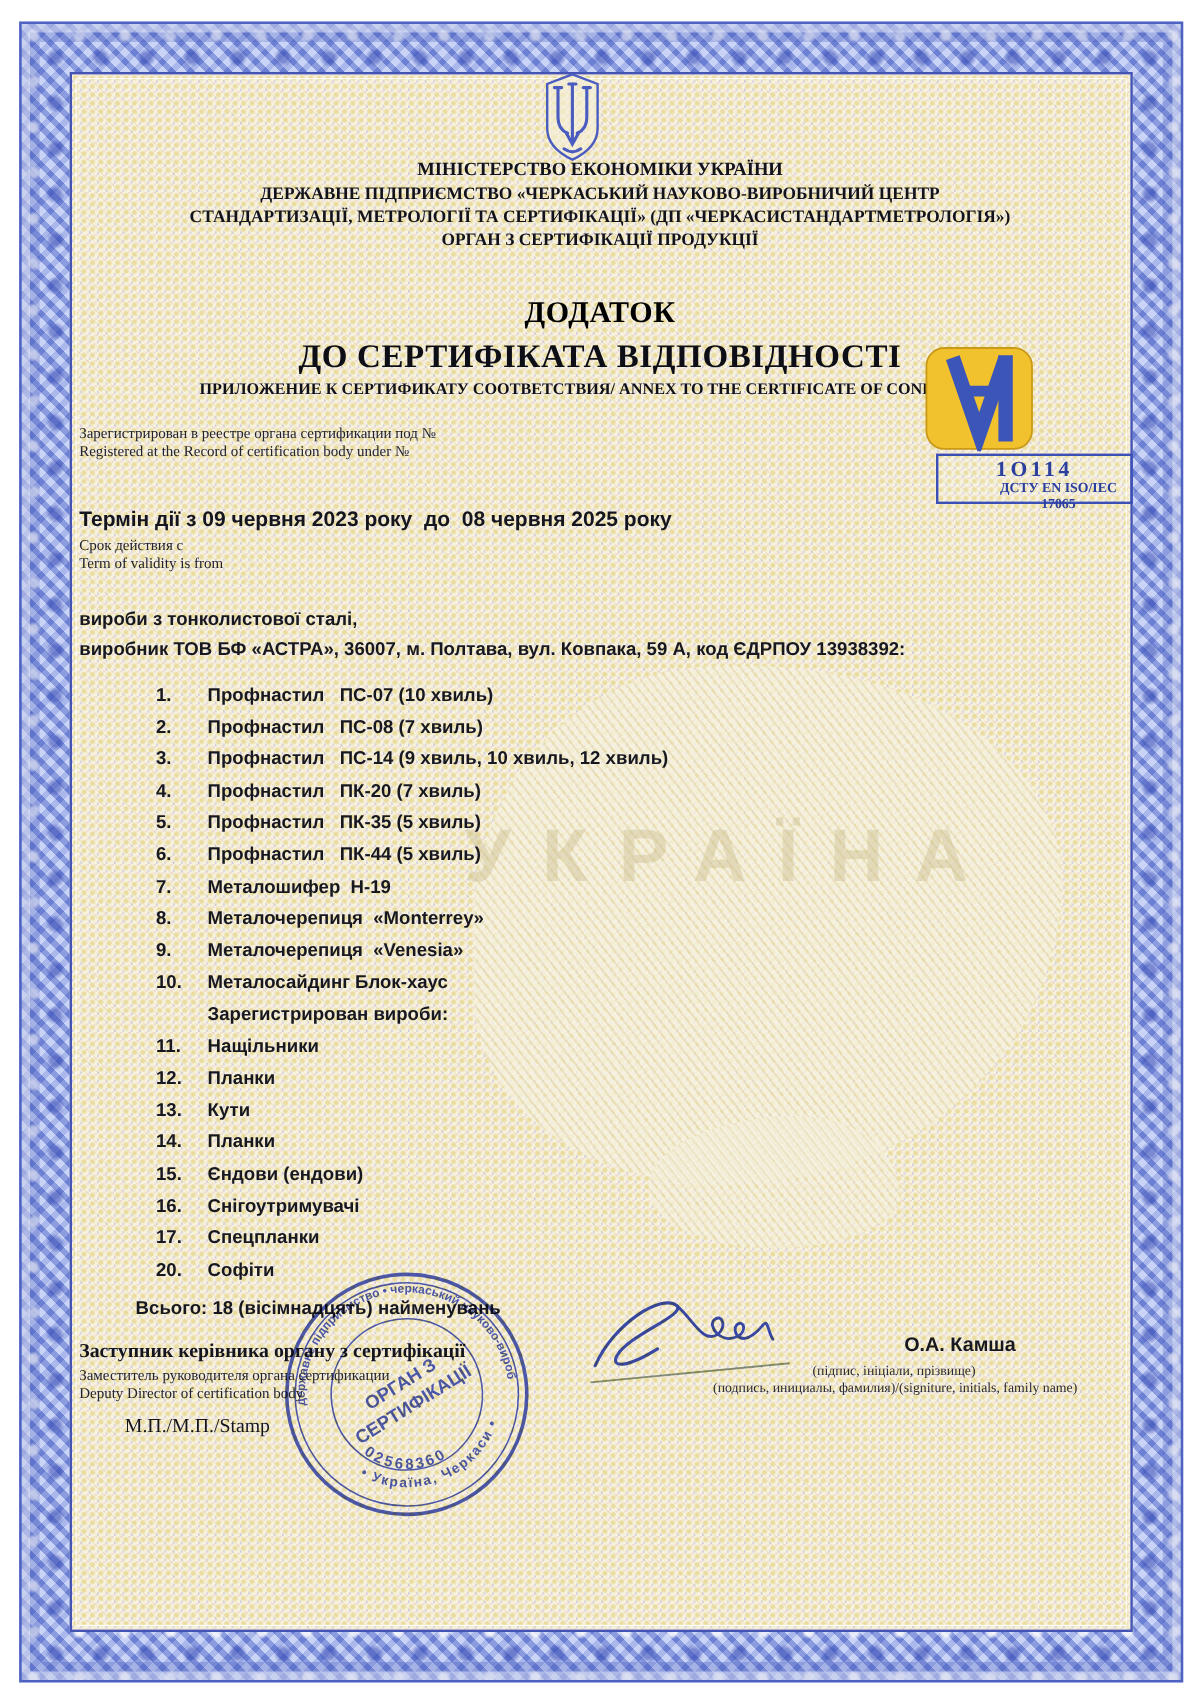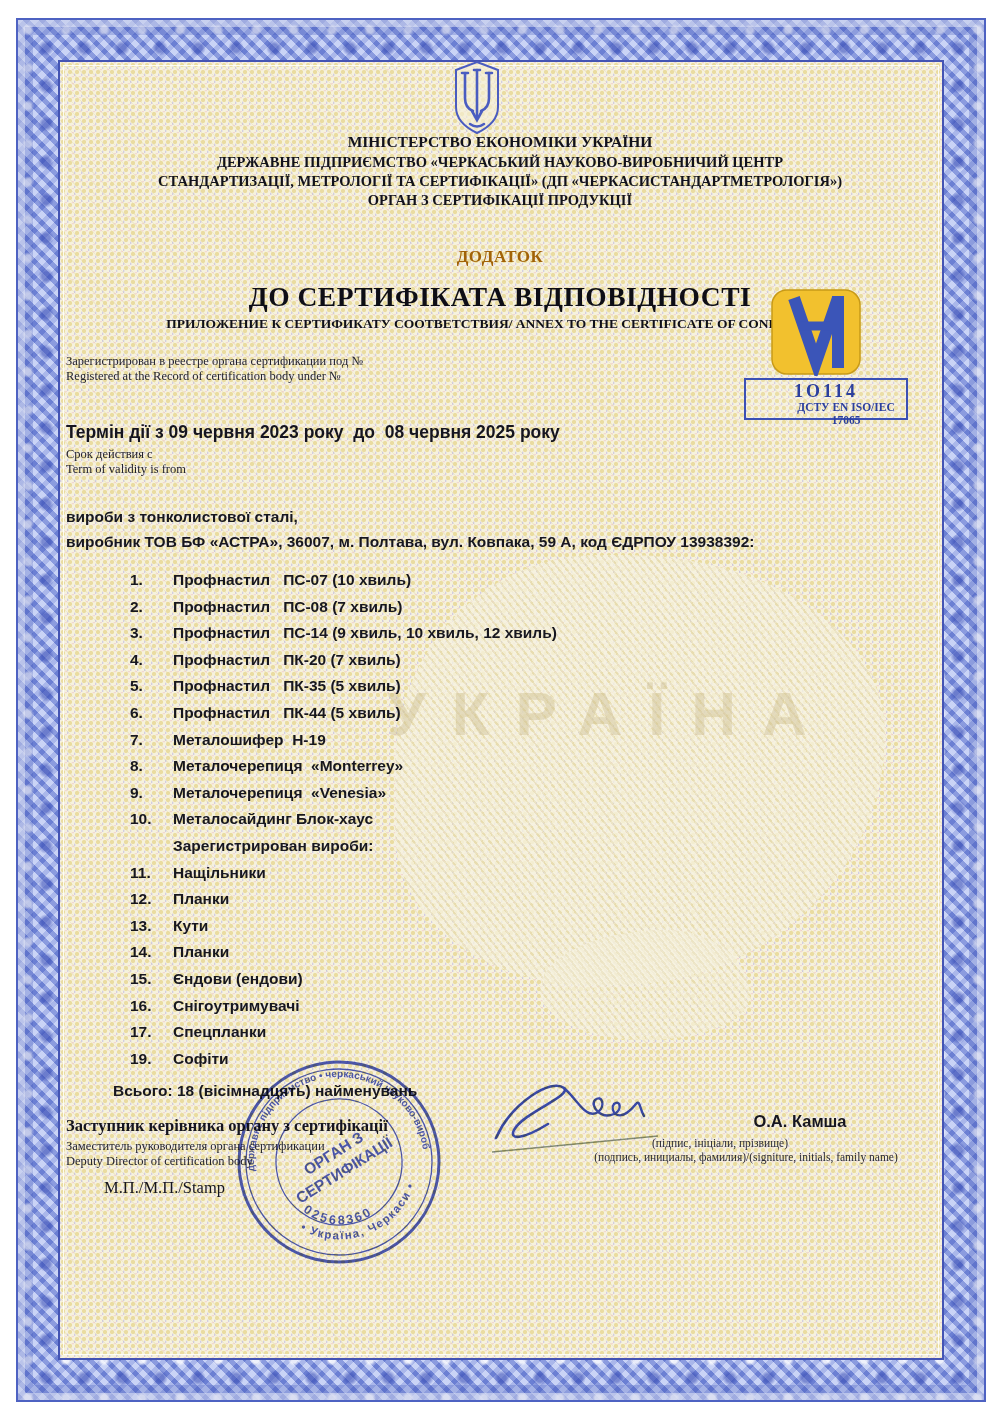--- a/index.html
+++ b/index.html
@@ -45,51 +45,51 @@
   .center{text-align:center;}
   .serifb{font-weight:bold;font-family:"Liberation Serif",serif;}
   .sansb{font-weight:bold;font-family:"Liberation Sans",sans-serif;}
   .small{font-size:12.5px;line-height:14.5px;color:#23232e;}
   .pre{white-space:pre-wrap;}
 
   .hdr{left:80px;right:80px;top:132px;line-height:19px;font-weight:bold;color:#12121c;}
   .hdr .l1{font-size:15.5px;margin-bottom:2px;}
   .hdr .ln{font-size:14.5px;}
 
-  .title1{left:0;width:1000px;top:247px;font-size:17px;letter-spacing:.5px;color:#a16207;}
+  .title1{left:0;width:1000px;top:247px;font-size:25px;letter-spacing:.5px;color:#000000;}
   .title2{left:0;width:1000px;top:281px;font-size:27.5px;letter-spacing:.5px;color:#0e0e16;}
   .subtitle{left:0;width:1000px;top:316px;font-size:13.5px;color:#10101a;}
 
   .reg{left:66px;top:350px;}
   .reg .main{font-size:17px;}
   .valid{left:66px;top:422px;}
   .valid .main{font-size:17.5px;}
 
   .mark-logo{left:770px;top:288px;}
-  .mark-badge{left:744px;top:378px;width:160px;height:38px;border:2px solid #3b50b4;
+  .mark-badge{left:780px;top:378px;width:160px;height:38px;border:2px solid #3b50b4;
     color:#2b3f9e;text-align:center;background:rgba(255,255,255,.08);}
   .mark-badge .code{font-size:18px;font-weight:bold;letter-spacing:3px;line-height:20px;margin-top:1px;}
   .mark-badge .std{font-size:11.5px;font-weight:bold;line-height:13px;padding-left:40px;}
 
   .product{left:66px;top:504px;font-size:15.5px;line-height:25px;color:#17171f;}
 
   .list{left:130px;top:571px;width:720px;font-family:"Liberation Sans",sans-serif;
     font-weight:bold;font-size:15.5px;color:#17171f;}
   .list .row{display:flex;height:26.6px;align-items:flex-start;}
   .list .num{width:43px;flex:none;}
   .list .txt{white-space:pre-wrap;}
 
   .total{left:66px;top:1082px;font-size:15.5px;color:#17171f;margin-left:47px;}
 
   .deputy{left:66px;top:1116px;}
   .deputy .main{font-size:16.5px;}
   .mp{left:104px;top:1178px;font-size:16.5px;}
 
   .sig-name{left:700px;top:1112px;width:200px;text-align:center;font-size:16.5px;color:#17171f;}
-  .sig-cap1{left:590px;top:1137px;width:260px;text-align:center;font-size:11.5px;color:#2a2a36;}
+  .sig-cap1{left:590px;top:1137px;width:260px;text-align:center;font-size:11.5px;color:#2a2a36;padding-left:25px;}
   .sig-cap2{left:520px;top:1151px;width:420px;text-align:center;font-size:11.5px;color:#2a2a36;margin-left:16px;}
 
   .stamp{left:233px;top:1056px;opacity:.88;mix-blend-mode:multiply;transform:rotate(-8deg);}
   .signature{left:490px;top:1074px;mix-blend-mode:multiply;}
 </style>
 </head>
 <body>
 
 <div class="page">
 
@@ -219,21 +219,21 @@
       </div>
       <div class="row">
         <span class="num">16.</span>
         <span class="txt">Снігоутримувачі</span>
       </div>
       <div class="row">
         <span class="num">17.</span>
         <span class="txt">Спецпланки</span>
       </div>
       <div class="row">
-        <span class="num">19.</span>
+        <span class="num">20.</span>
         <span class="txt">Софіти</span>
       </div>
     </div>
 
   <div class="abs total sansb">Всього: 18 (вісімнадцять) найменувань</div>
 
   <div class="abs deputy">
     <div class="main serifb">Заступник керівника органу з сертифікації</div>
     <div class="small" style="margin-top:3px">Заместитель руководителя органа сертификации</div>
     <div class="small">Deputy Director of certification body</div>

